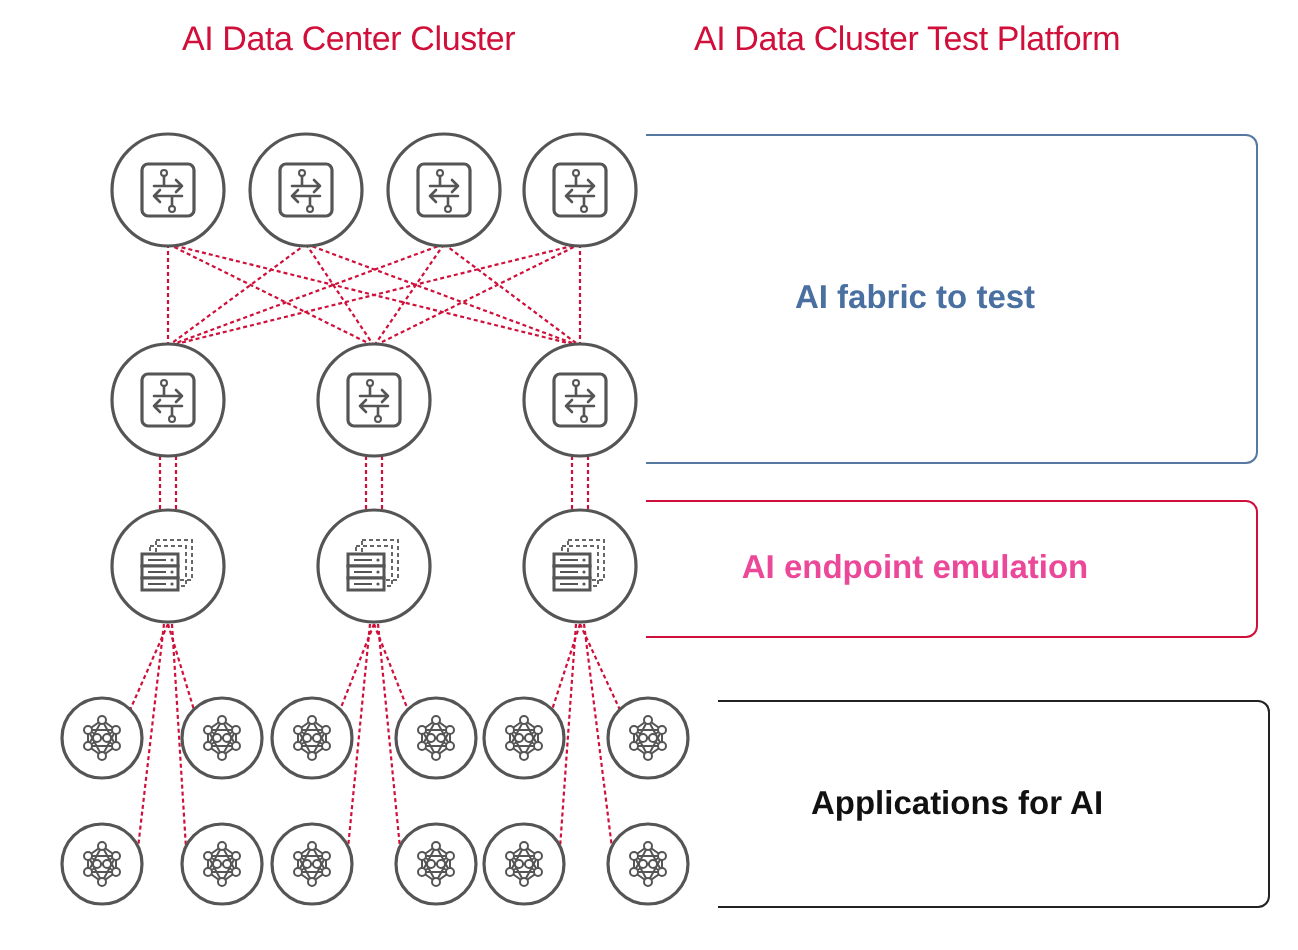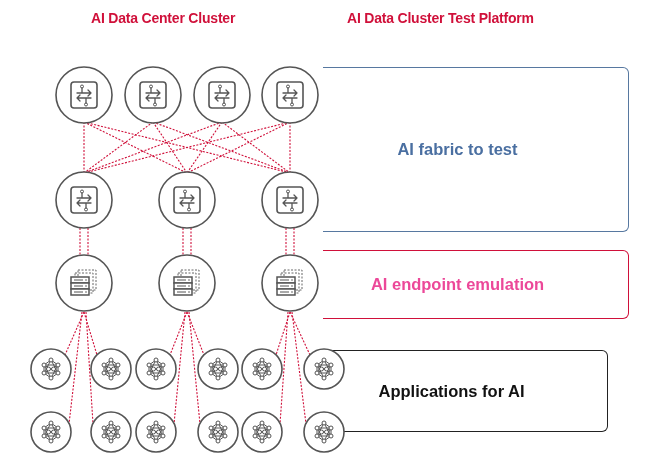--- a/index.html
+++ b/index.html
@@ -1,32 +1,32 @@
 <!DOCTYPE html>
 <html><head>
   <meta charset="utf-8">
   <style>
     html, body { margin: 0; padding: 0; background: #ffffff; }
     body { width: 649px; height: 475px; position: relative; overflow: hidden;
            font-family: "Liberation Sans", sans-serif; }
-    .heading { position: absolute; top: 10px; font-weight: bold; font-size: 14px;
+    .heading { position: absolute; top: 10px; font-weight: normal; font-size: 17px;
                color: #d0103a; white-space: nowrap; letter-spacing: -0.2px; }
     #h-left { left: 91px; }
     #h-right { left: 347px; }
     .box { position: absolute; box-sizing: border-box; border-radius: 6px;
            border-left: none; border-top-left-radius: 0; border-bottom-left-radius: 0;
            display: flex; align-items: center; justify-content: center; }
     .box span { display: block; text-align: right; font-size: 16.5px; }
     #box-fabric { left: 323px; top: 67px; width: 306px; height: 165px;
                   border: 1.5px solid #5778a0; border-left: none; }
     #box-fabric span { color: #4a6fa1; padding-right: 36px; font-weight: 600; }
     #box-endpoint { left: 323px; top: 250px; width: 306px; height: 69px;
                     border: 1.5px solid #d0103a; border-left: none; }
     #box-endpoint span { color: #ec4899; padding-right: 36px; font-weight: 600; }
-    #box-apps { left: 332px; top: 350px; width: 276px; height: 82px;
+    #box-apps { left: 359px; top: 350px; width: 276px; height: 104px;
                 border: 1.5px solid #222222; border-left: none; }
     #box-apps span { color: #111111; padding-right: 36px; line-height: 21px; font-weight: 600; }
     svg#diagram { position: absolute; left: 0; top: 0; }
   </style>
 </head>
 <body>
 
 <div class="heading" id="h-left">AI Data Center Cluster</div>
 <div class="heading" id="h-right">AI Data Cluster Test Platform</div>
 

